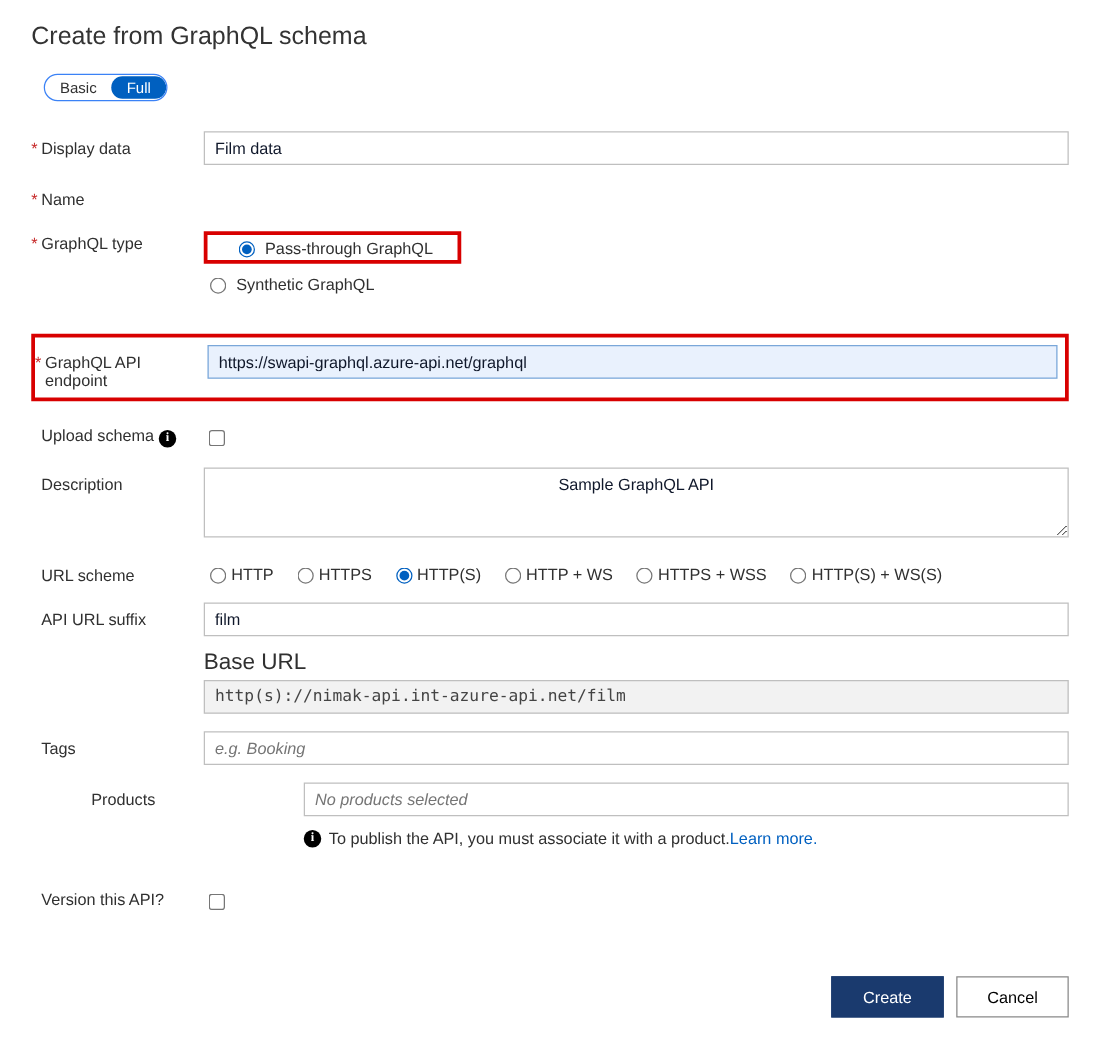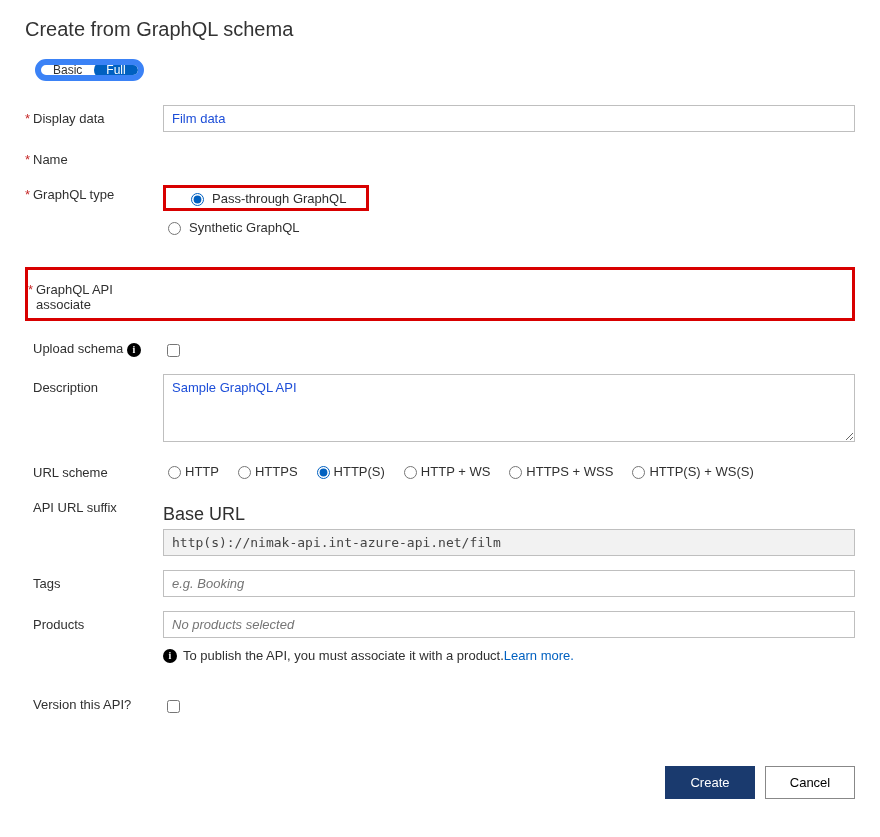--- a/index.html
+++ b/index.html
@@ -14,21 +14,21 @@
   }
   h1 {
     font-size: 20px;
     font-weight: 400;
     color: #333;
     margin: 0 0 18px 0;
   }
   .toggle-pill {
     display: inline-flex;
     align-items: center;
-    border: 6px solid #3b82f6;
+    border: 1px solid #3b82f6;
     border-radius: 20px;
     overflow: hidden;
     margin-left: 10px;
     margin-bottom: 24px;
     height: 22px;
   }
   .toggle-pill span {
     padding: 2px 12px;
     font-size: 12px;
     cursor: pointer;
@@ -58,24 +58,24 @@
   }
   .input-col {
     flex: 1;
   }
   input[type=text], textarea {
     width: 100%;
     border: 1px solid #bfbfbf;
     padding: 5px 8px;
     font-family: inherit;
     font-size: 13px;
-    color: #1d4ed8;
+    color: #0f172a;
     background: #fff;
   }
-  textarea { height: 68px; resize: both; }
+  textarea { height: 56px; resize: both; text-align: center; }
   .radio-row { display: flex; align-items: center; padding: 4px 0; }
   .radio-row input[type=radio] { margin-right: 8px; accent-color: #0060c0; }
   .radio-row.spaced { }
   .highlight-red {
     border: 3px solid #d80000;
     padding: 2px 20px;
     display: inline-flex;
     align-items: center;
   }
   .highlight-row-red {
@@ -182,21 +182,24 @@
     </div>
   </div>
 </div>
 
 <div style="height:14px"></div>
 
 
 <div class="highlight-row-red">
   <div class="form-row">
     <div class="req-col">*</div>
-    <div class="label-col">GraphQL API associate</div>
+    <div class="label-col">GraphQL API endpoint</div>
+    <div class="input-col">
+      <input type="text" value="https://swapi-graphql.azure-api.net/graphql" style="">
+    </div>
   </div>
 </div>
 
 
 <div class="form-row">
   <div class="req-col"></div>
   <div class="label-col">
     <span>Upload schema</span>
     <span class="info-icon">i</span>
   </div>
@@ -246,36 +249,37 @@
         </label>
     </div>
   </div>
 </div>
 
 
 <div class="form-row">
   <div class="req-col"></div>
   <div class="label-col">API URL suffix</div>
   <div class="input-col">
+    <input type="text" value="film" style="">
     <div class="sublabel">Base URL</div>
     <div class="readonly-field">http(s)://nimak-api.int-azure-api.net/film</div>
   </div>
 </div>
 
 
 <div class="form-row">
   <div class="req-col"></div>
   <div class="label-col">Tags</div>
   <div class="input-col">
     <input type="text" class="placeholder-input" placeholder="e.g. Booking" style="">
   </div>
 </div>
 
 
-<div class="form-row" style="margin-bottom:4px;">
+<div class="form-row" style="margin-bottom:4px;gap:40px;">
   <div class="req-col"></div>
   <div class="label-col">Products</div>
   <div class="input-col">
     <input type="text" class="placeholder-input" placeholder="No products selected" style="">
     <div class="info-line">
       <span class="info-icon">i</span>
       <span>To publish the API, you must associate it with a product. </span>
       <a class="link"><span>Learn more</span>.</a>
     </div>
   </div>

